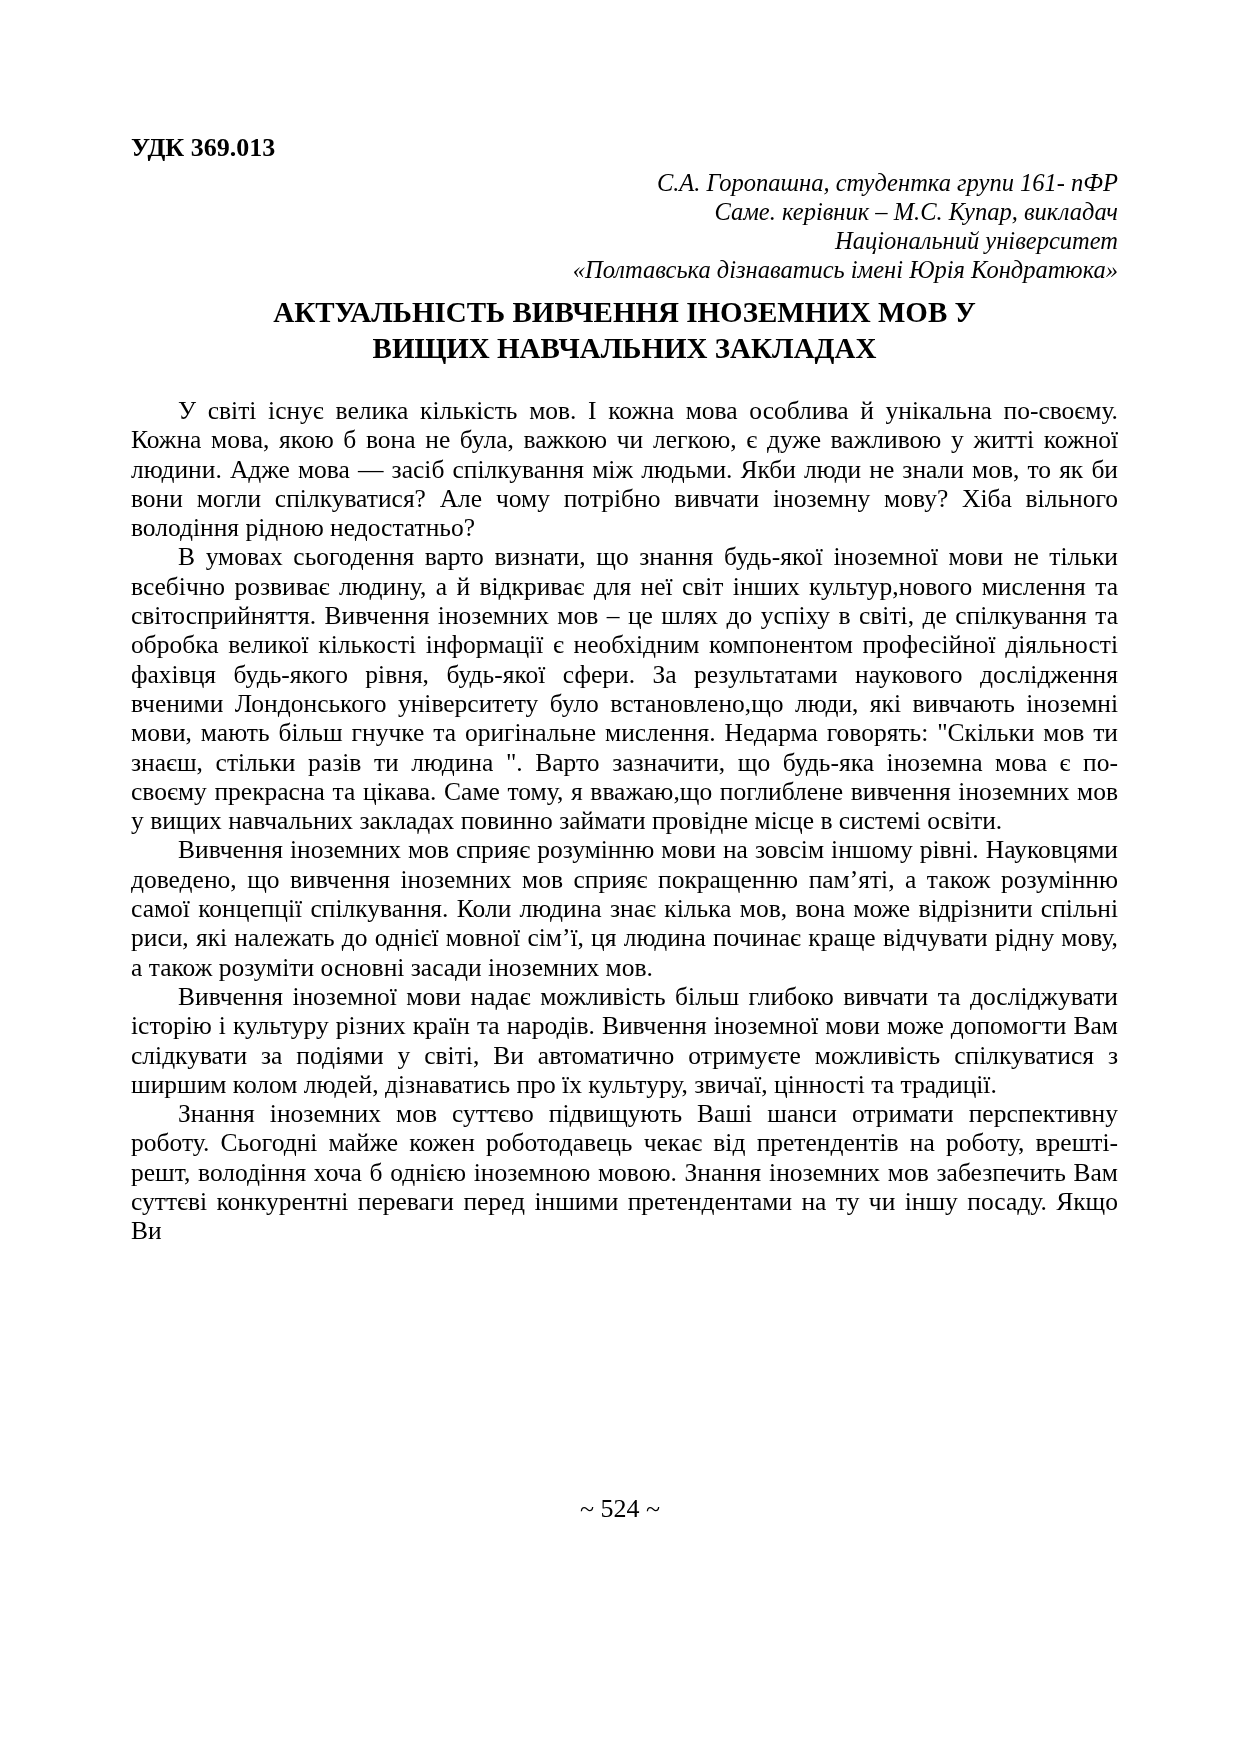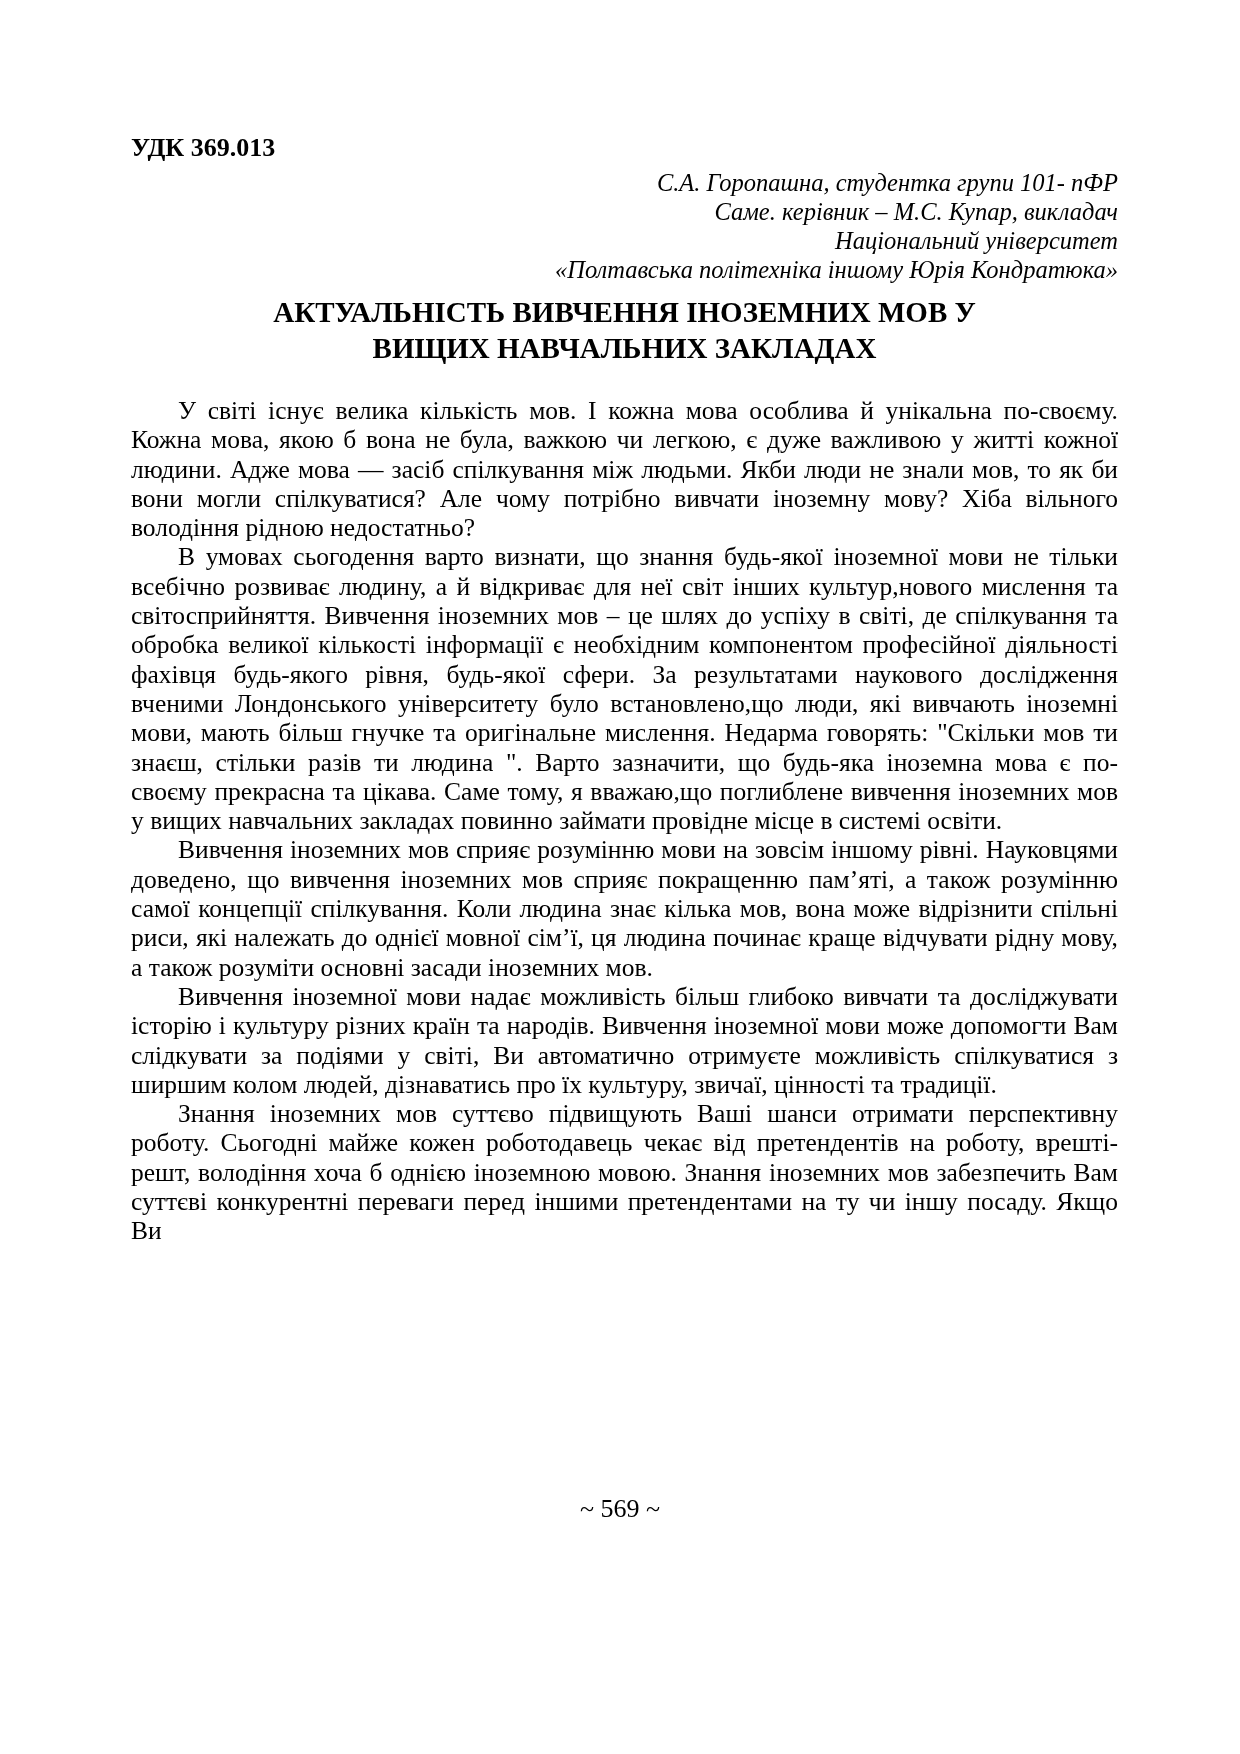--- a/index.html
+++ b/index.html
@@ -59,35 +59,35 @@
 </style>
 </head>
 <body>
 
 <div class="page">
   <div class="content">
 
     <div class="udk">УДК 369.013</div>
 
     <div class="byline">
-      <div>С.А. Горопашна, студентка групи 101- пФР</div>
+      <div>С.А. Горопашна, студентка групи 161- пФР</div>
       <div>Саме. керівник  – М.С. Купар, викладач</div>
       <div>Національний університет</div>
-      <div>«Полтавська політехніка іншому Юрія Кондратюка»</div>
+      <div>«Полтавська дізнаватись імені Юрія Кондратюка»</div>
     </div>
 
     <div class="title">
       <div>АКТУАЛЬНІСТЬ ВИВЧЕННЯ ІНОЗЕМНИХ МОВ У</div>
       <div>ВИЩИХ НАВЧАЛЬНИХ ЗАКЛАДАХ</div>
     </div>
 
     <div class="body-text">
       <p>У світі існує велика кількість мов. І кожна мова особлива й унікальна по-своєму. Кожна мова, якою б вона не була, важкою чи легкою, є дуже важливою у житті кожної людини. Адже мова — засіб спілкування між людьми. Якби люди не знали мов, то як би вони могли спілкуватися? Але чому потрібно вивчати іноземну мову? Хіба вільного володіння рідною недостатньо?</p>
       <p>В умовах сьогодення варто визнати, що знання будь-якої іноземної мови не тільки всебічно розвиває людину, а й відкриває для неї світ інших культур,нового мислення та світосприйняття. Вивчення іноземних мов – це шлях до успіху в світі, де спілкування та обробка великої кількості інформації є необхідним компонентом професійної діяльності фахівця будь-якого рівня, будь-якої сфери. За результатами наукового дослідження вченими Лондонського університету було встановлено,що люди, які вивчають іноземні мови,  мають більш гнучке та оригінальне мислення. Недарма говорять: "Скільки мов ти знаєш, стільки разів ти людина ". Варто зазначити, що будь-яка іноземна мова є по- своєму прекрасна та цікава. Саме тому, я вважаю,що поглиблене вивчення іноземних мов у вищих навчальних закладах повинно займати провідне місце в системі освіти.</p>
       <p>Вивчення іноземних мов сприяє розумінню мови на зовсім іншому рівні. Науковцями доведено, що вивчення іноземних мов сприяє покращенню пам’яті, а також  розумінню самої концепції спілкування. Коли людина знає кілька мов, вона  може відрізнити спільні риси, які належать до однієї мовної сім’ї, ця людина починає краще відчувати рідну мову, а також розуміти основні засади іноземних мов.</p>
       <p>Вивчення іноземної мови надає можливість більш глибоко вивчати та досліджувати історію і культуру різних країн та народів. Вивчення іноземної мови може допомогти Вам слідкувати за подіями у світі, Ви автоматично отримуєте можливість спілкуватися з ширшим колом людей, дізнаватись про їх культуру, звичаї, цінності та традиції.</p>
       <p>Знання іноземних мов суттєво підвищують Ваші шанси отримати перспективну роботу. Сьогодні майже кожен роботодавець чекає від претендентів на роботу, врешті-решт, володіння хоча б  однією іноземною мовою. Знання іноземних мов  забезпечить Вам суттєві конкурентні переваги перед іншими претендентами на ту чи іншу посаду. Якщо Ви</p>
     </div>
 
   </div>
 
-  <div class="footer">~ 569 ~</div>
+  <div class="footer">~ 524 ~</div>
 </div>
 
 </body></html>

